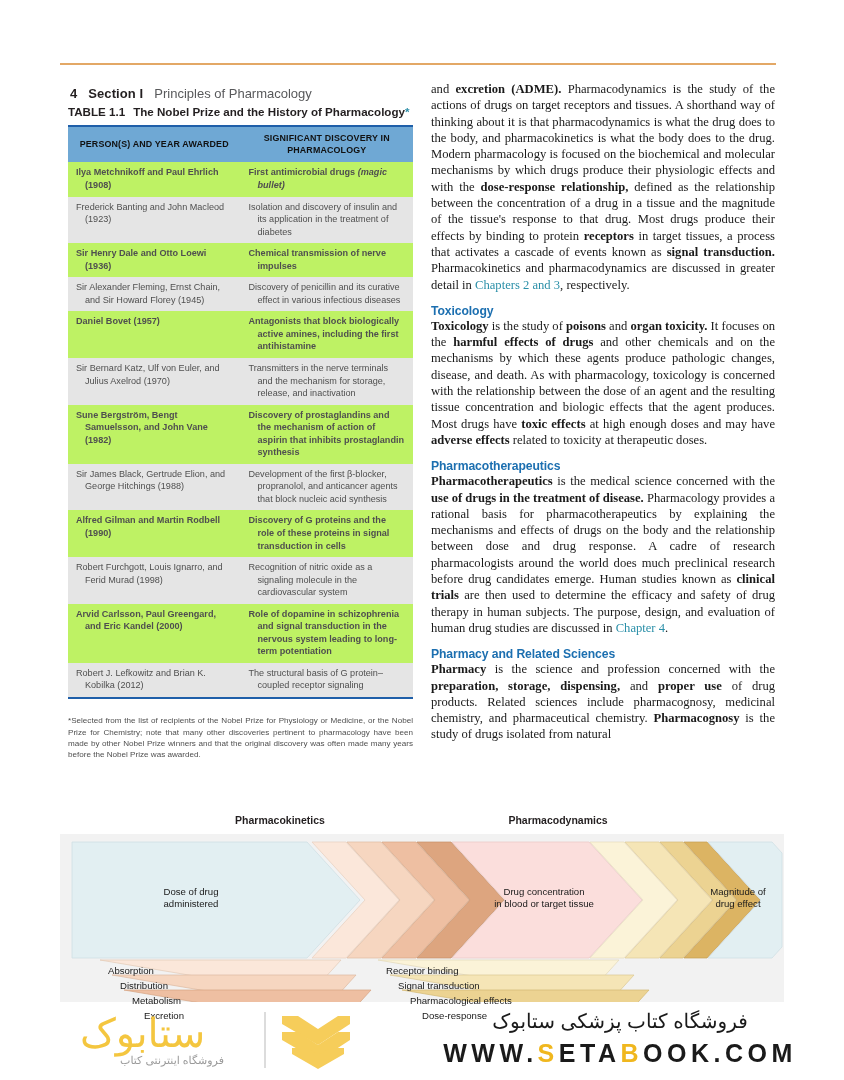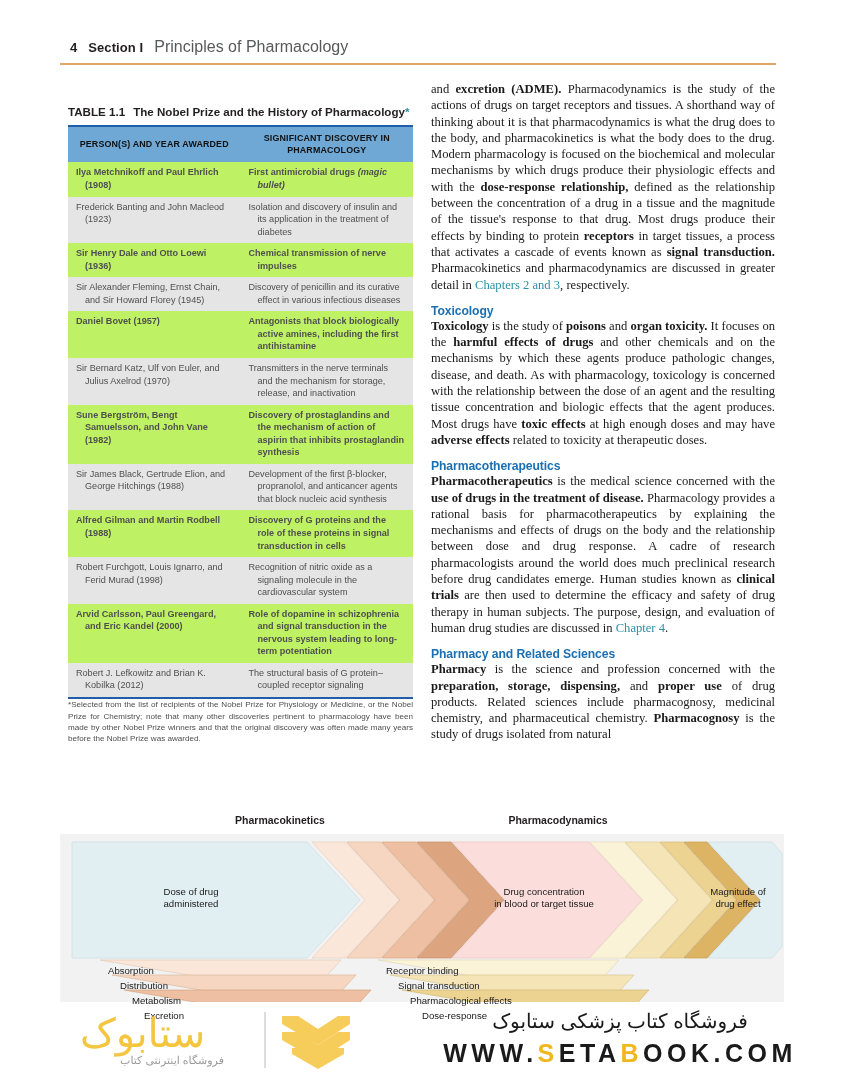--- a/index.html
+++ b/index.html
@@ -32,22 +32,23 @@
     font-size: 13px;
     color: #231f20;
   }
   #running-head .section-label {
     font-weight: bold;
     font-size: 13px;
     color: #231f20;
     letter-spacing: 0.1px;
   }
   #running-head .section-title {
-    font-size: 16px;
+    font-size: 13px;
     color: #58595b;
+    margin-top: 48px;
   }
   #head-rule {
     position: absolute;
     left: 60px;
     top: 63px;
     width: 716px;
     height: 2px;
     background: #e3a866;
   }
 
@@ -108,21 +109,21 @@
   table.nobel tbody tr.plain td { background: #e5e5e5; }
   table.nobel tbody tr:last-child td { border-bottom: 2.5px solid #1f5fa9; }
   table.nobel td.col-person { width: 48.5%; }
   table.nobel td.col-discovery { width: 51.5%; }
   table.nobel td em { font-style: italic; }
 
   .table-footnote {
     font-size: 8.1px;
     color: #4f4f4f;
     line-height: 1.42;
-    margin-top: 0;
+    margin-top: 16px;
     text-align: justify;
   }
 
   
   #right-col {
     position: absolute;
     left: 431px;
     top: 3px;
     width: 344px;
     font-family: "Liberation Serif", serif;
@@ -316,21 +317,21 @@
           </tr>
           <tr class="shade">
             <td class="col-person">Sune Bergström, Bengt Samuelsson, and John Vane (1982)</td>
             <td class="col-discovery">Discovery of prostaglandins and the mechanism of action of aspirin that inhibits prostaglandin synthesis</td>
           </tr>
           <tr class="plain">
             <td class="col-person">Sir James Black, Gertrude Elion, and George Hitchings (1988)</td>
             <td class="col-discovery">Development of the first β-blocker, propranolol, and anticancer agents that block nucleic acid synthesis</td>
           </tr>
           <tr class="shade">
-            <td class="col-person">Alfred Gilman and Martin Rodbell (1988)</td>
+            <td class="col-person">Alfred Gilman and Martin Rodbell (1990)</td>
             <td class="col-discovery">Discovery of G proteins and the role of these proteins in signal transduction in cells</td>
           </tr>
           <tr class="plain">
             <td class="col-person">Robert Furchgott, Louis Ignarro, and Ferid Murad (1998)</td>
             <td class="col-discovery">Recognition of nitric oxide as a signaling molecule in the cardiovascular system</td>
           </tr>
           <tr class="shade">
             <td class="col-person">Arvid Carlsson, Paul Greengard, and Eric Kandel (2000)</td>
             <td class="col-discovery">Role of dopamine in schizophrenia and signal transduction in the nervous system leading to long-term potentiation</td>
           </tr>

